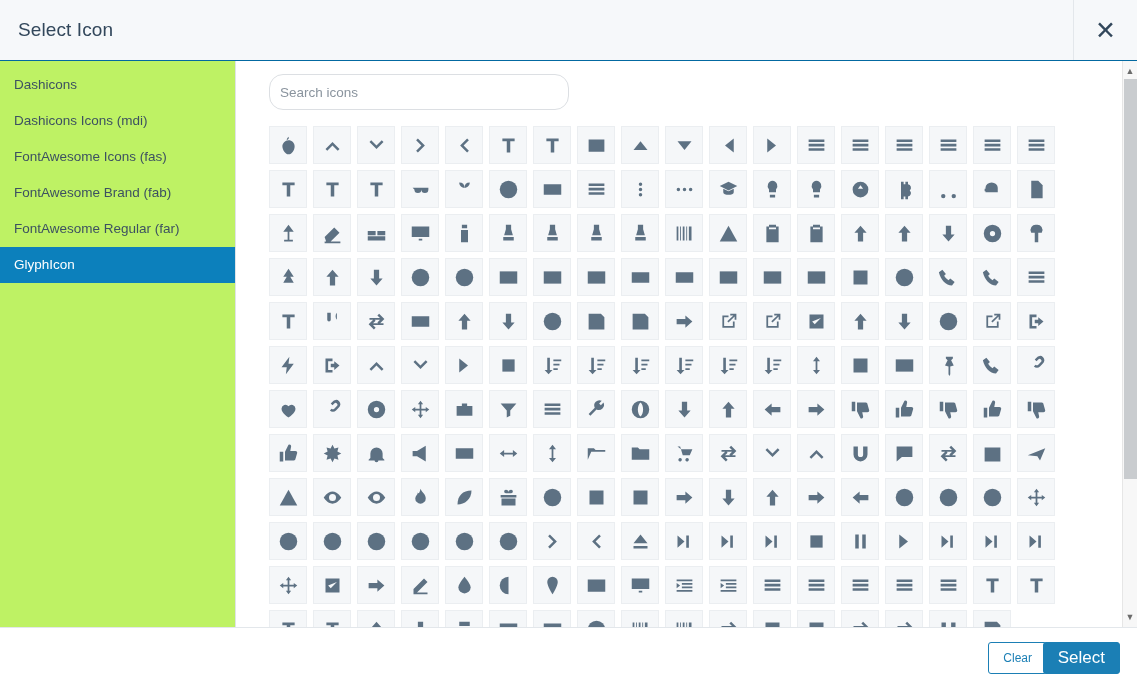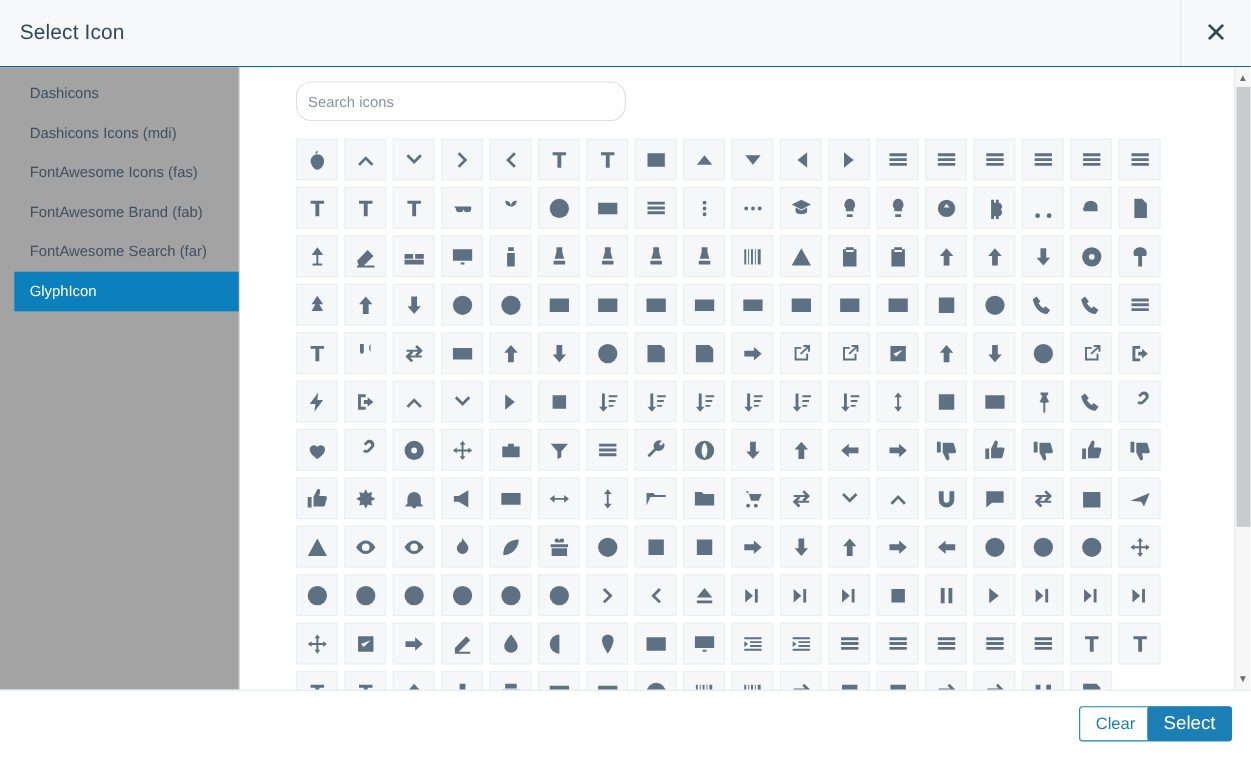--- a/index.html
+++ b/index.html
@@ -27,22 +27,22 @@
     border-left:1px solid #e3e7eb;box-sizing:border-box;cursor:pointer;
   }
   #close-glyph{
     position:absolute;left:0;top:0;width:63px;height:60px;
     display:flex;align-items:center;justify-content:center;
     font-size:25px;font-weight:bold;line-height:1;color:#32475b;
   }
 
   
   #sidebar{
-    position:absolute;left:0;top:61px;width:218px;height:566px;
-    background:#a3a3a3;border-right:1px solid #dfe3e7;box-sizing:border-box;padding-left:13px;
+    position:absolute;left:0;top:61px;width:236px;height:566px;
+    background:#bef264;border-right:1px solid #dfe3e7;box-sizing:border-box;
   }
   .side-item{
     position:relative;height:36px;line-height:36px;
     padding-left:14px;font-size:13.5px;color:#3d5161;
     cursor:pointer;white-space:nowrap;
   }
   .side-item.active{background:#0c80bc;color:#ffffff;}
   #sidebar .spacer-top{height:6px;}
 
   
@@ -91,21 +91,21 @@
 
   
   #footer{
     position:absolute;left:0;top:627px;width:1137px;height:72px;
     background:#ffffff;border-top:1px solid #e3e7eb;box-sizing:border-box;
   }
   #btn-clear{
     position:absolute;right:90px;top:14px;
     min-width:56px;height:32px;padding:0 14px;
     background:#fff;border:1px solid #1b7fb5;border-radius:3px;
-    color:#1b7fb5;font-size:15px;cursor:pointer;
+    color:#1b7fb5;font-size:12px;cursor:pointer;
     font-family:"Liberation Sans","DejaVu Sans",sans-serif;
     margin-left:24px;
   }
   #btn-select{
     position:absolute;right:17px;top:14px;
     min-width:62px;height:32px;padding:0 14px;
     background:#1b7fb5;border:1px solid #1b7fb5;border-radius:3px;
     color:#ffffff;font-size:17px;cursor:pointer;
     font-family:"Liberation Sans","DejaVu Sans",sans-serif;
   }
@@ -130,21 +130,21 @@
     <div class="side-item">
       <span>Dashicons Icons (mdi)</span>
     </div>
     <div class="side-item">
       <span>FontAwesome Icons (fas)</span>
     </div>
     <div class="side-item">
       <span>FontAwesome Brand (fab)</span>
     </div>
     <div class="side-item">
-      <span>FontAwesome Search (far)</span>
+      <span>FontAwesome Regular (far)</span>
     </div>
     <div class="side-item active">
       <span>GlyphIcon</span>
     </div>
   </div>
 
   <div id="content">
     <div id="search-wrap">
       <input id="search-input" type="text" placeholder="Search icons" style="">
     </div>

